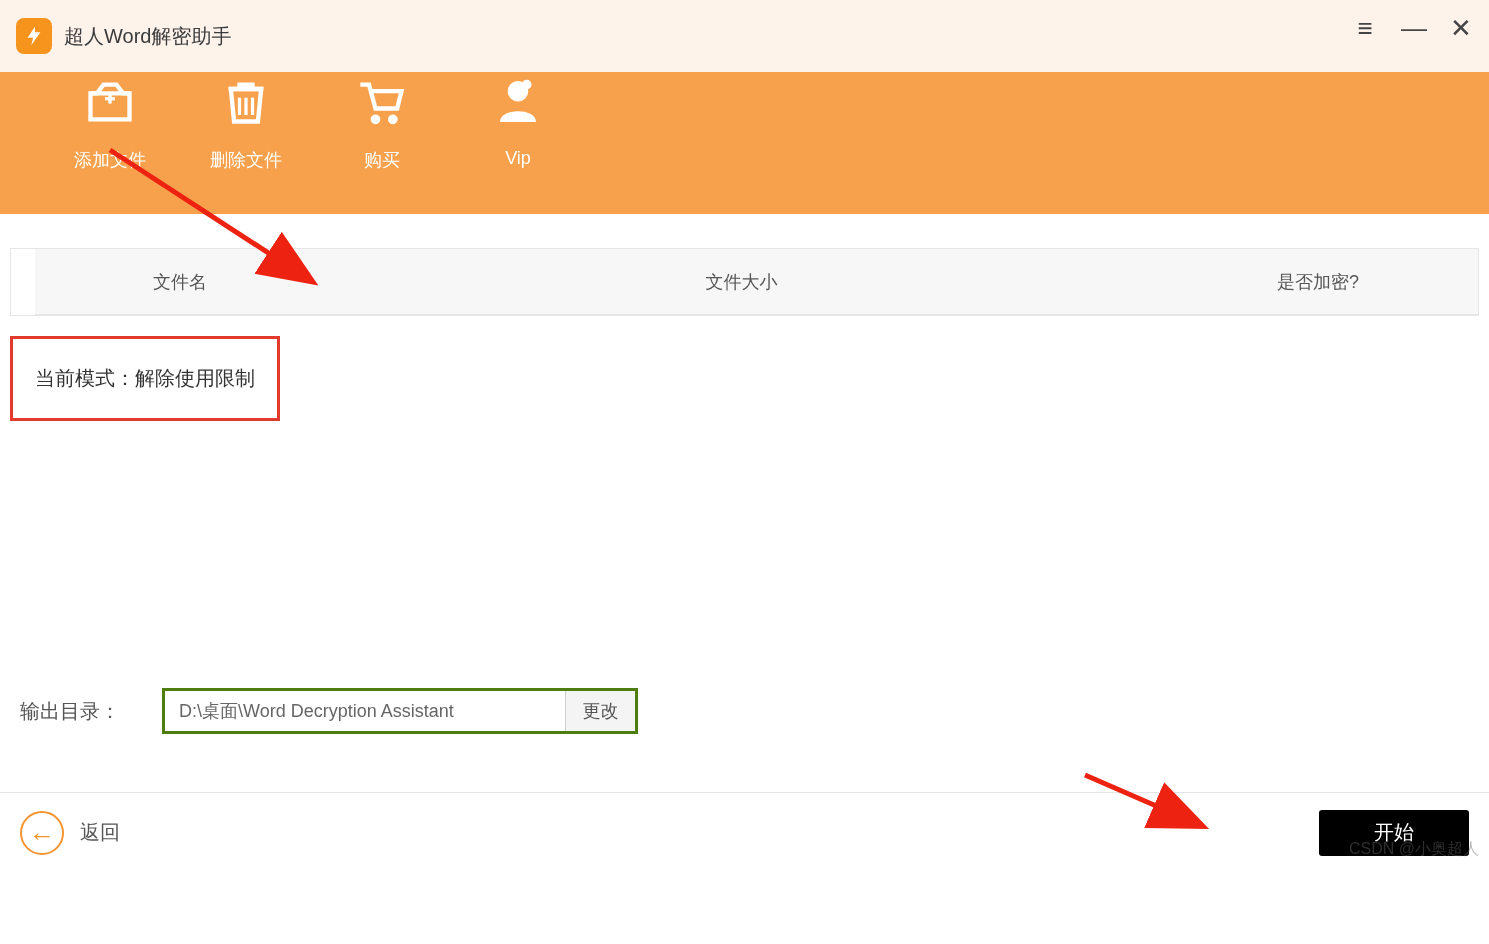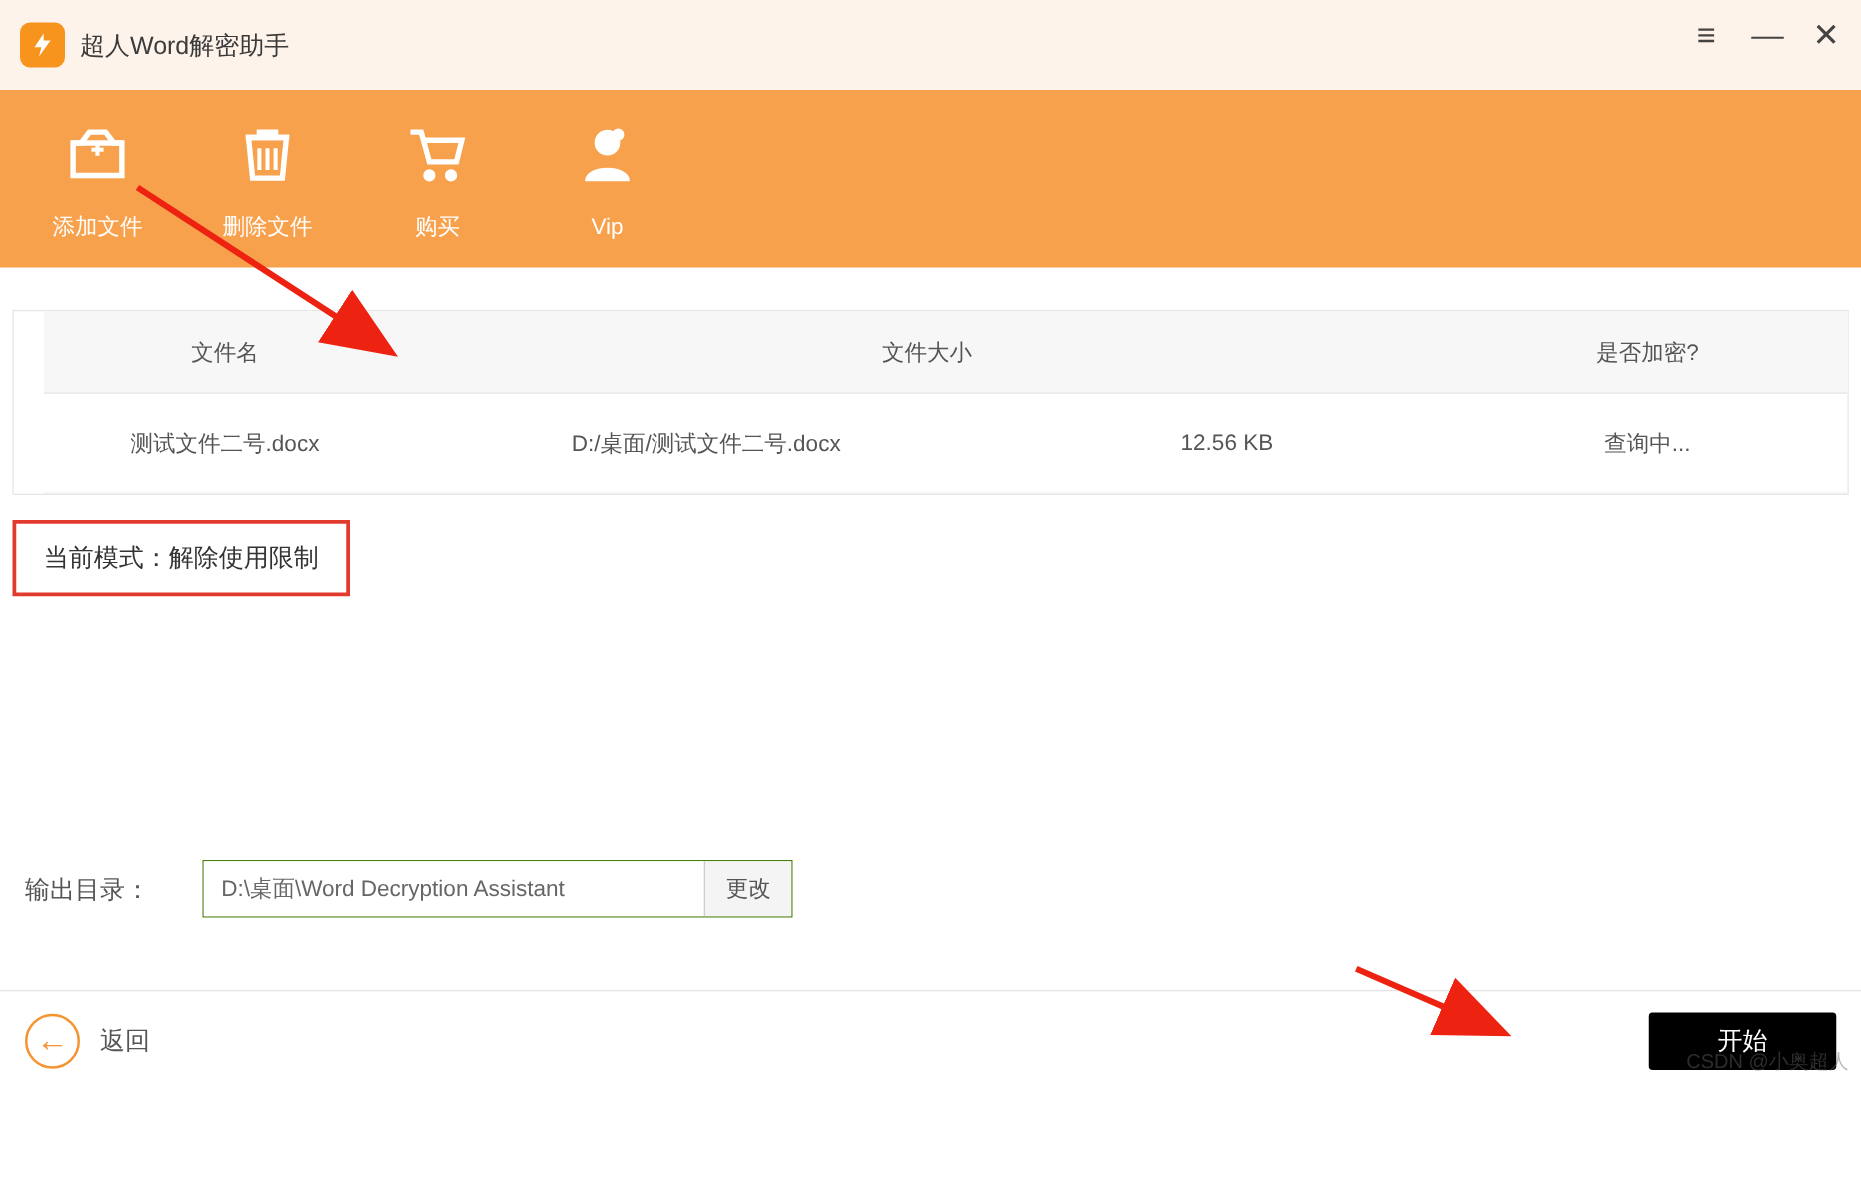--- a/index.html
+++ b/index.html
@@ -37,22 +37,22 @@
   .titlebar-controls div {
     color: #444; font-size: 26px; cursor: pointer;
     width: 24px; text-align: center; line-height: 1;
   }
 
   
   .toolbar {
     height: 142px;
     background: #f8a14c;
     display: flex;
-    align-items: center;
-    padding-left: 30px;
+    align-items: flex-start;
+    padding-left: 62px;
     gap: 40px;
   }
   .tool-btn {
     display: flex; flex-direction: column; align-items: center;
     color: #fff; cursor: pointer;
     width: 96px;
   }
   .tool-btn .tool-icon {
     height: 60px; display:flex; align-items:center; justify-content:center;
     margin-bottom: 16px;
@@ -85,39 +85,39 @@
     align-items: center;
     color: #555;
     font-size: 18px;
     border-bottom: 1px solid #eee;
   }
 
   
   .mode-box {
     margin: 20px 0 0 10px;
     border: 3px solid #e23b2e;
-    padding: 14px 22px;
+    padding: 26px 22px;
     display: inline-block;
     color: #333;
     font-size: 20px;
   }
 
   
   .outdir-row {
     position: absolute;
     left: 20px;
     bottom: 210px;
     display: flex;
     align-items: center;
     gap: 42px;
   }
   .outdir-label { font-size: 20px; color: #555; }
   .outdir-group {
     display: flex;
-    border: 1px solid #4d7c0f;
+    border: 3px solid #4d7c0f;
     height: 46px;
   }
   .outdir-input {
     width: 400px; padding: 0 14px;
     border: none; outline: none;
     font-size: 18px; color: #666;
   }
   .outdir-change {
     width: 70px; border: none; border-left: 1px solid #ccc;
     background: #f4f4f4; cursor: pointer;
@@ -232,26 +232,20 @@
     <div class="tool-label">Vip</div>
   </div>
 </div>
 
 
 <div class="table-wrap">
   <div class="thead">
     <div class="col-name">文件名</div>
     <div class="col-size">文件大小</div>
     <div class="col-enc">是否加密?</div>
-  </div>
-  <div class="trow">
-    <div class="col-name">测试文件二号.docx</div>
-    <div class="col-path">D:/桌面/测试文件二号.docx</div>
-    <div class="col-size">12.56 KB</div>
-    <div class="col-enc">查询中...</div>
   </div>
 </div>
 
 
 <div class="mode-box">
   <span>当前模式：</span><span>解除使用限制</span>
 </div>
 
 
 <div class="outdir-row">

